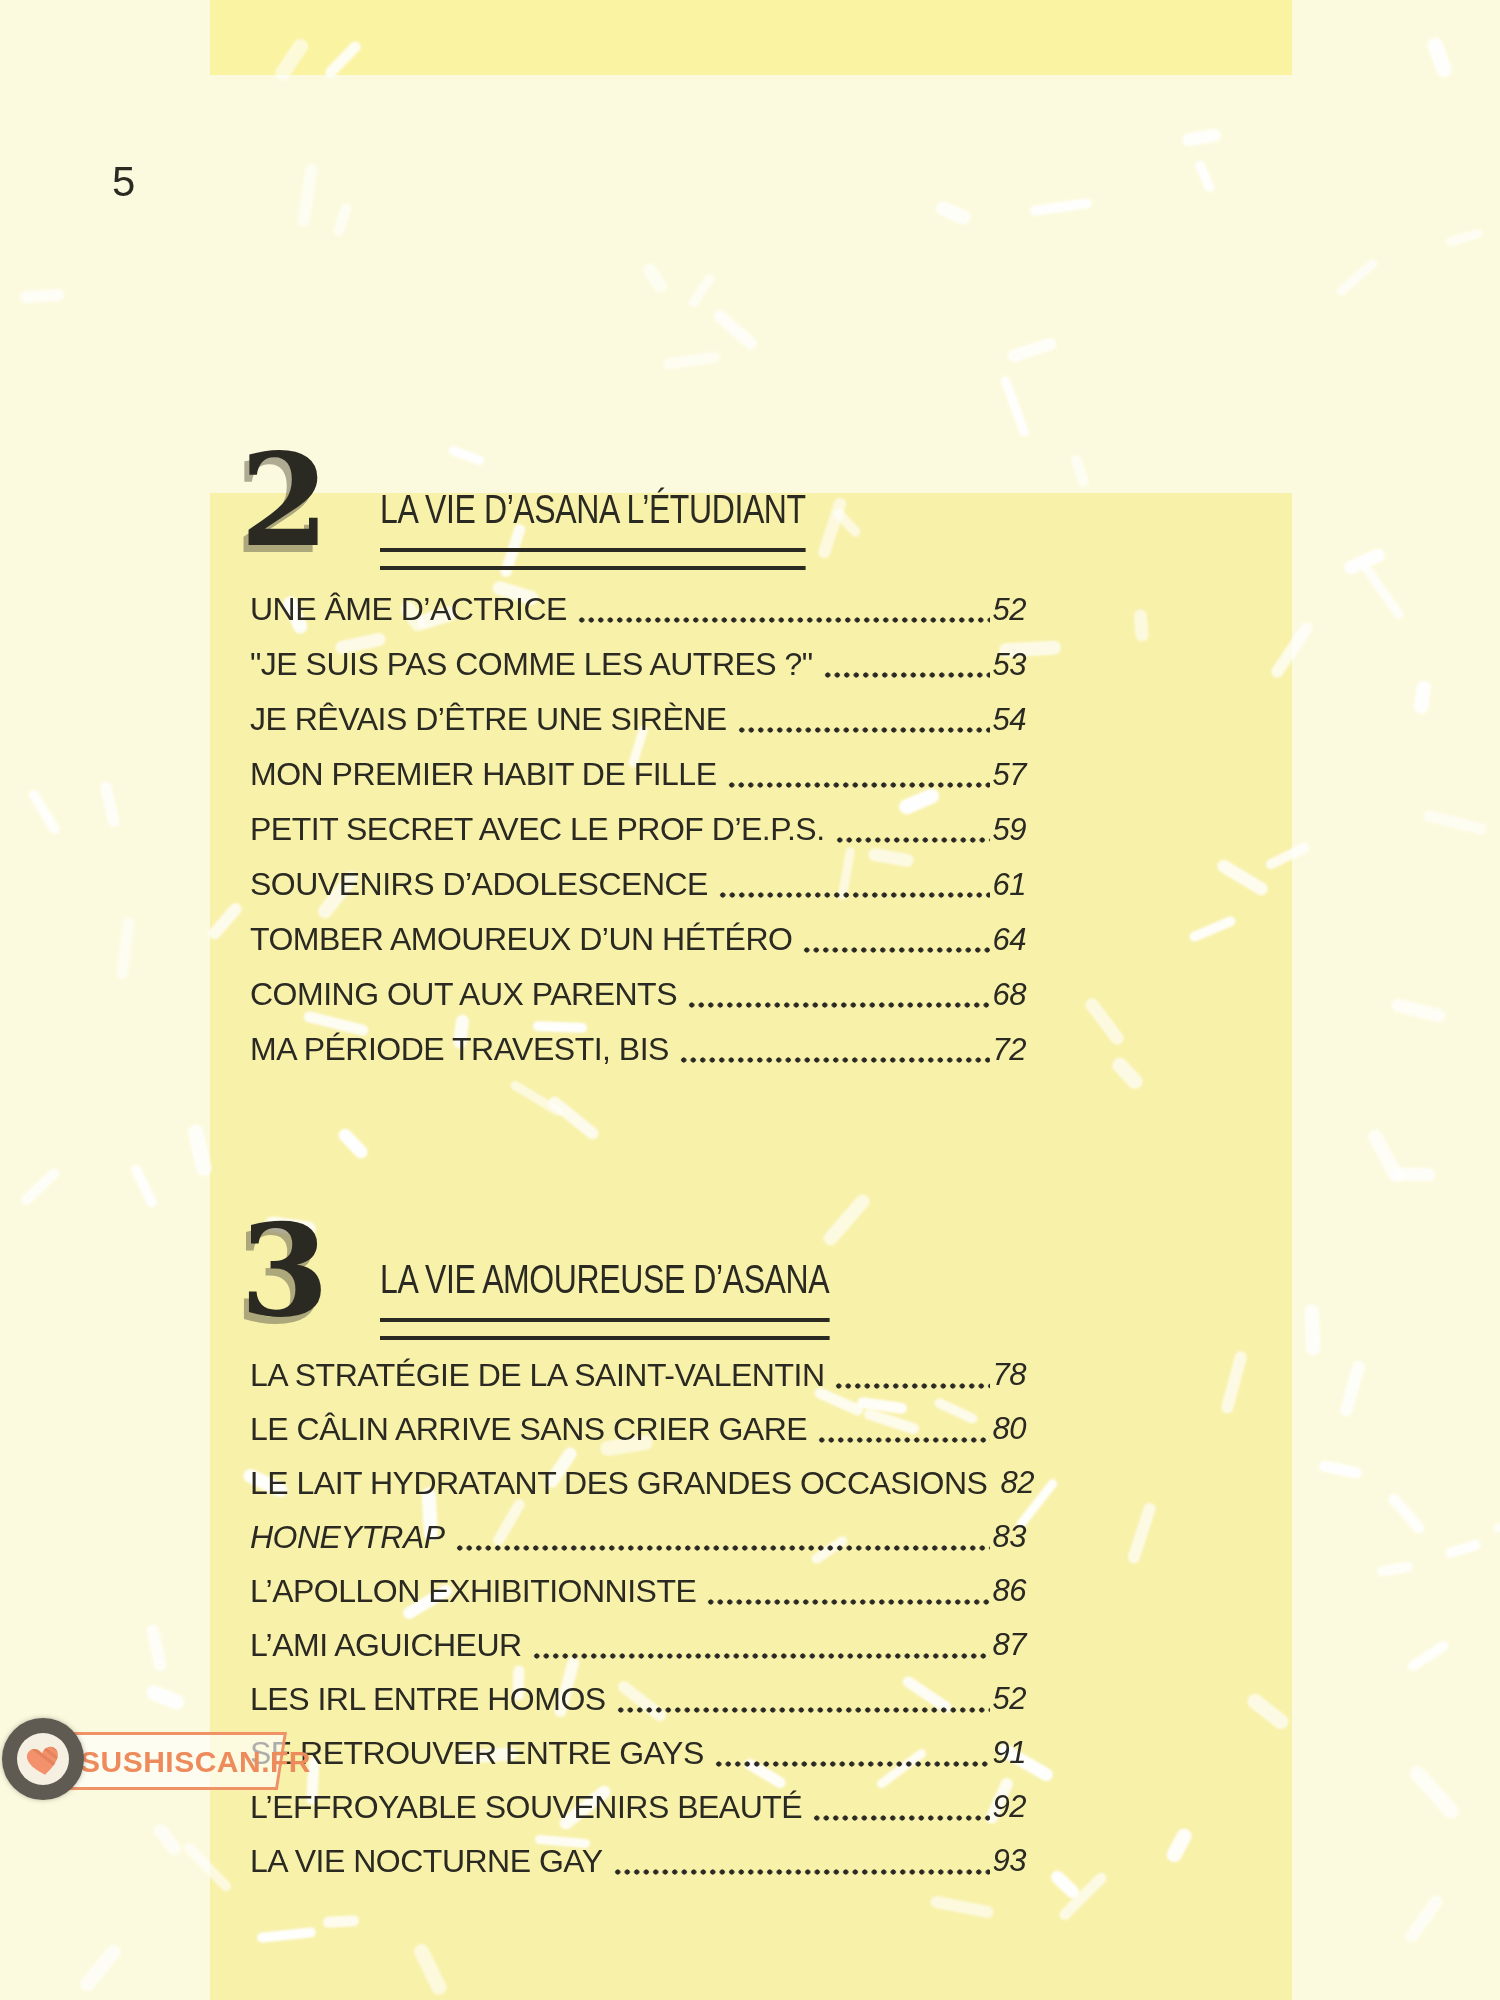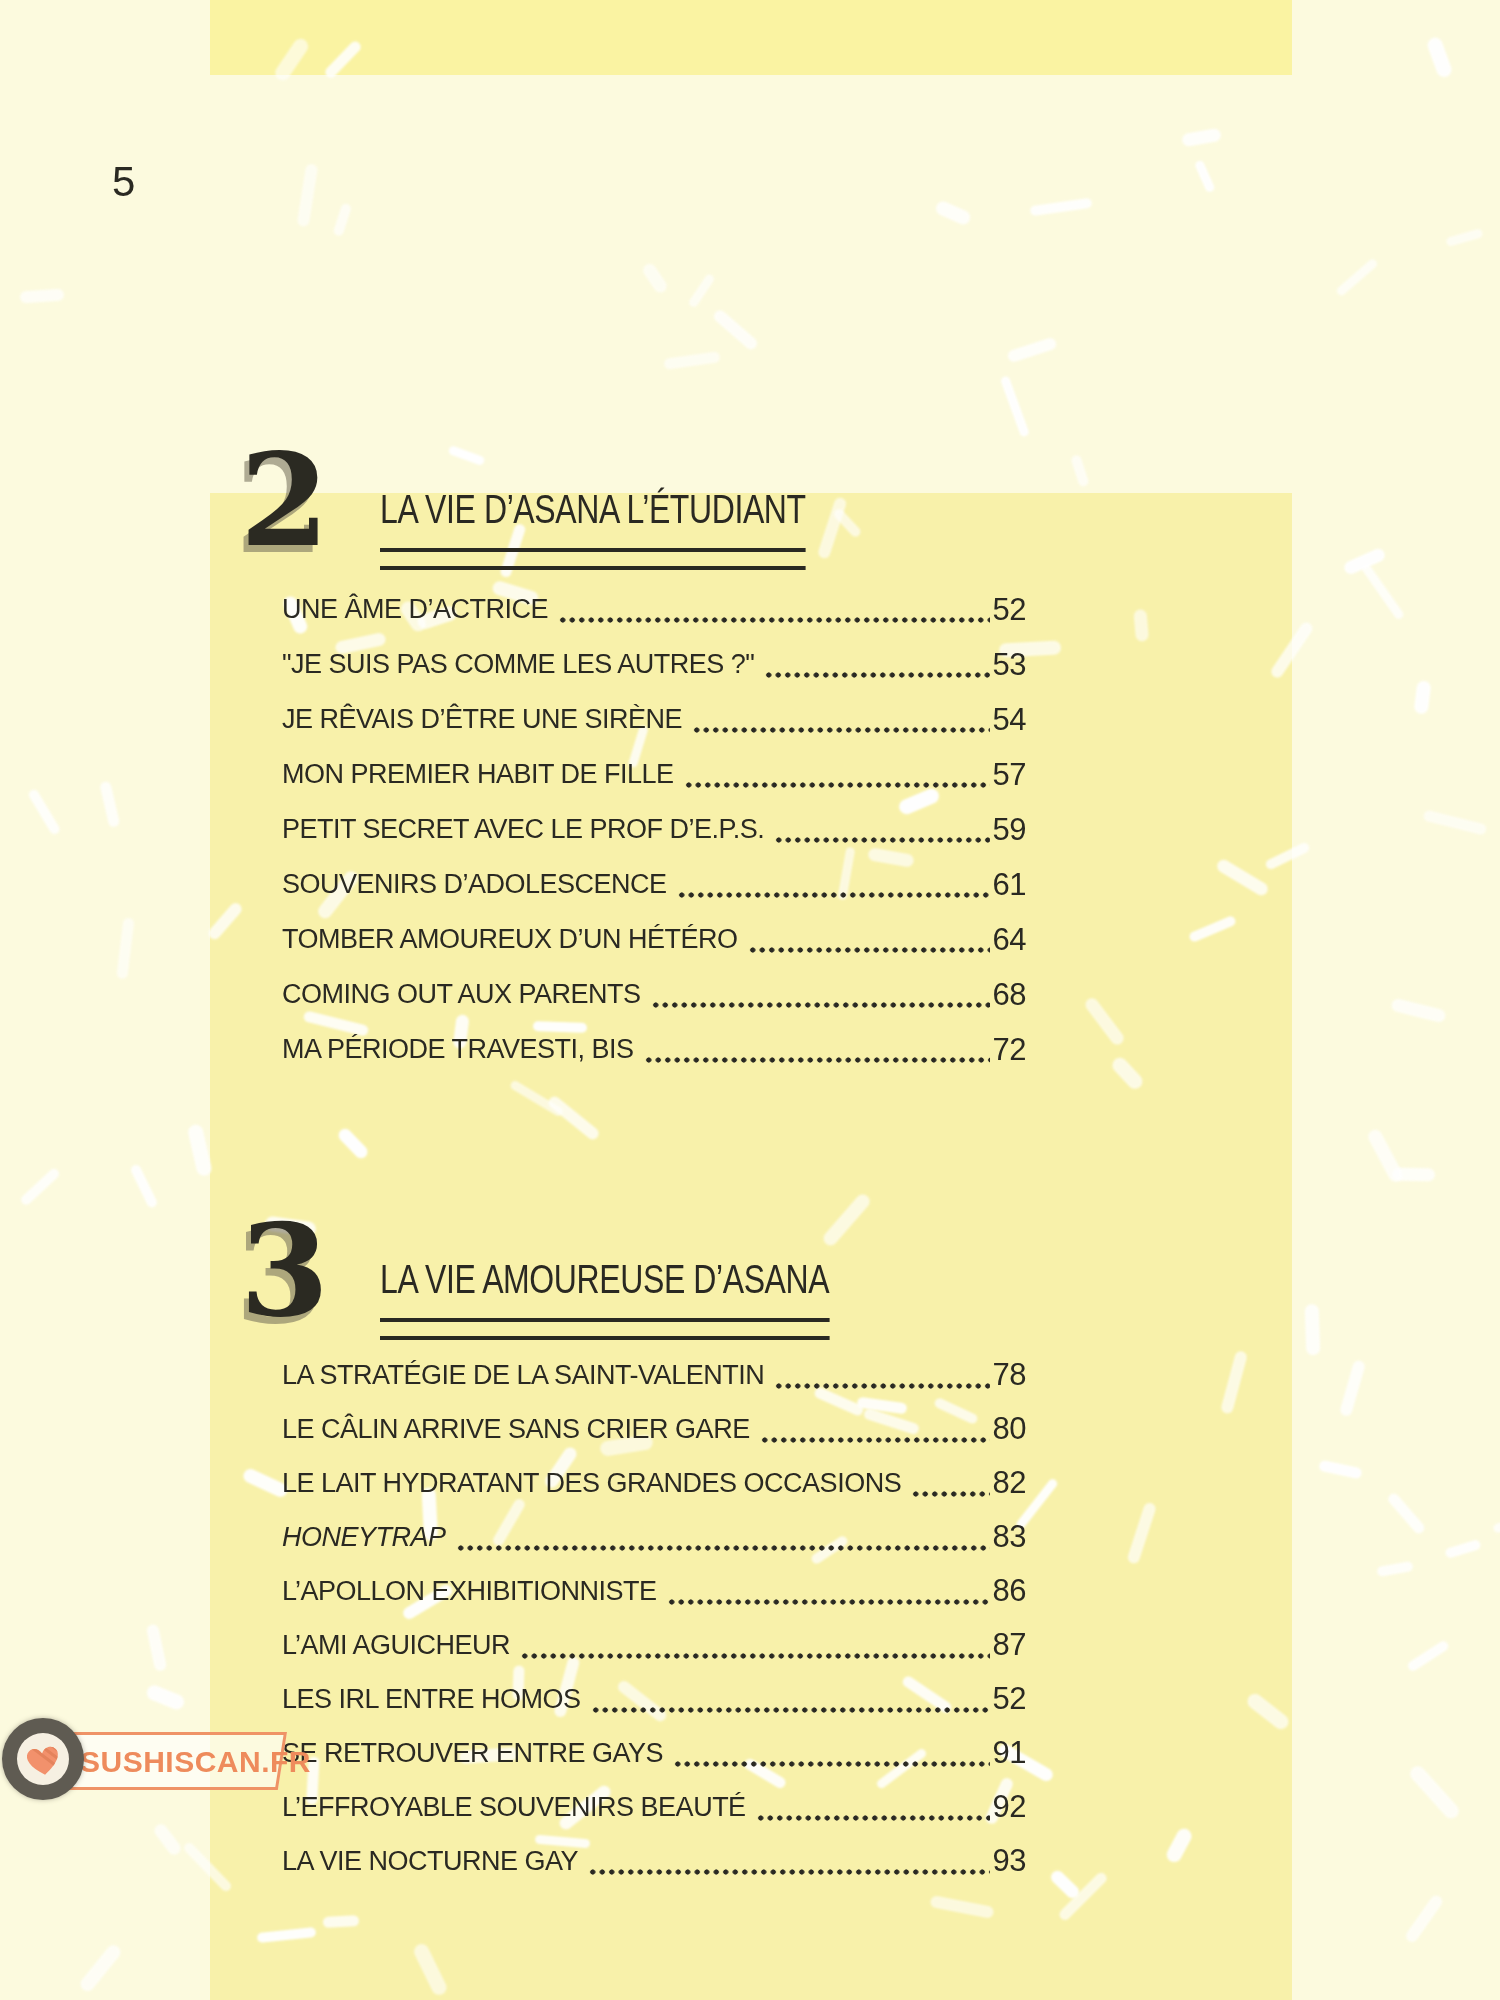--- a/index.html
+++ b/index.html
@@ -24,27 +24,27 @@
         transform:scaleX(0.8);transform-origin:left top;}
   .sec-title{font-size:40px;line-height:1.15;letter-spacing:-0.5px;white-space:nowrap;}
   .sec-underline{margin-top:16px;height:14px;border-top:4px solid var(--ink);
         border-bottom:4px solid var(--ink);}
   .toc-list{position:absolute;left:10px;width:776px;}
   .s2 .toc-list{top:130px;}
   .s3 .toc-list{top:126px;}
   .toc-row{display:flex;align-items:center;}
   .s2 .toc-row{height:55px;}
   .s3 .toc-row{height:54px;}
-  .toc-label{font-size:27px;letter-spacing:-0.5px;white-space:nowrap;margin-left:32px;}
+  .toc-label{font-size:32px;letter-spacing:-0.5px;white-space:nowrap;}
   .toc-label.italic{font-style:italic;}
   .leader{flex:1;height:31px;margin:0 3px 0 10px;
         background-image:radial-gradient(circle,var(--ink) 2.3px,transparent 2.9px);
         background-size:9.5px 6px;background-repeat:repeat-x;
         background-position:left bottom 2px;}
-  .toc-page{font-size:31px;letter-spacing:-0.5px;text-align:right;}
+  .toc-page{font-size:31px;letter-spacing:-0.5px;text-align:right;font-style:italic;}
   
   .watermark{position:absolute;left:0;top:1716px;width:320px;height:92px;z-index:6;}
   .wm-banner{position:absolute;left:42px;top:16px;width:242px;height:52px;
         background:rgba(255,255,255,0.62);border-top:3px solid rgba(238,141,95,0.95);
         border-bottom:3px solid rgba(238,141,95,0.95);border-right:3px solid rgba(238,141,95,0.95);
         transform:skewX(-9deg);transform-origin:left top;}
   .wm-text{position:absolute;left:80px;top:29px;font-size:30px;font-weight:700;
         color:var(--accent);letter-spacing:0.5px;white-space:nowrap;}
   .wm-icon{position:absolute;left:2px;top:2px;width:82px;height:82px;border-radius:50%;
         background:#5f5b52;box-shadow:0 0 5px rgba(60,55,45,0.35);}

